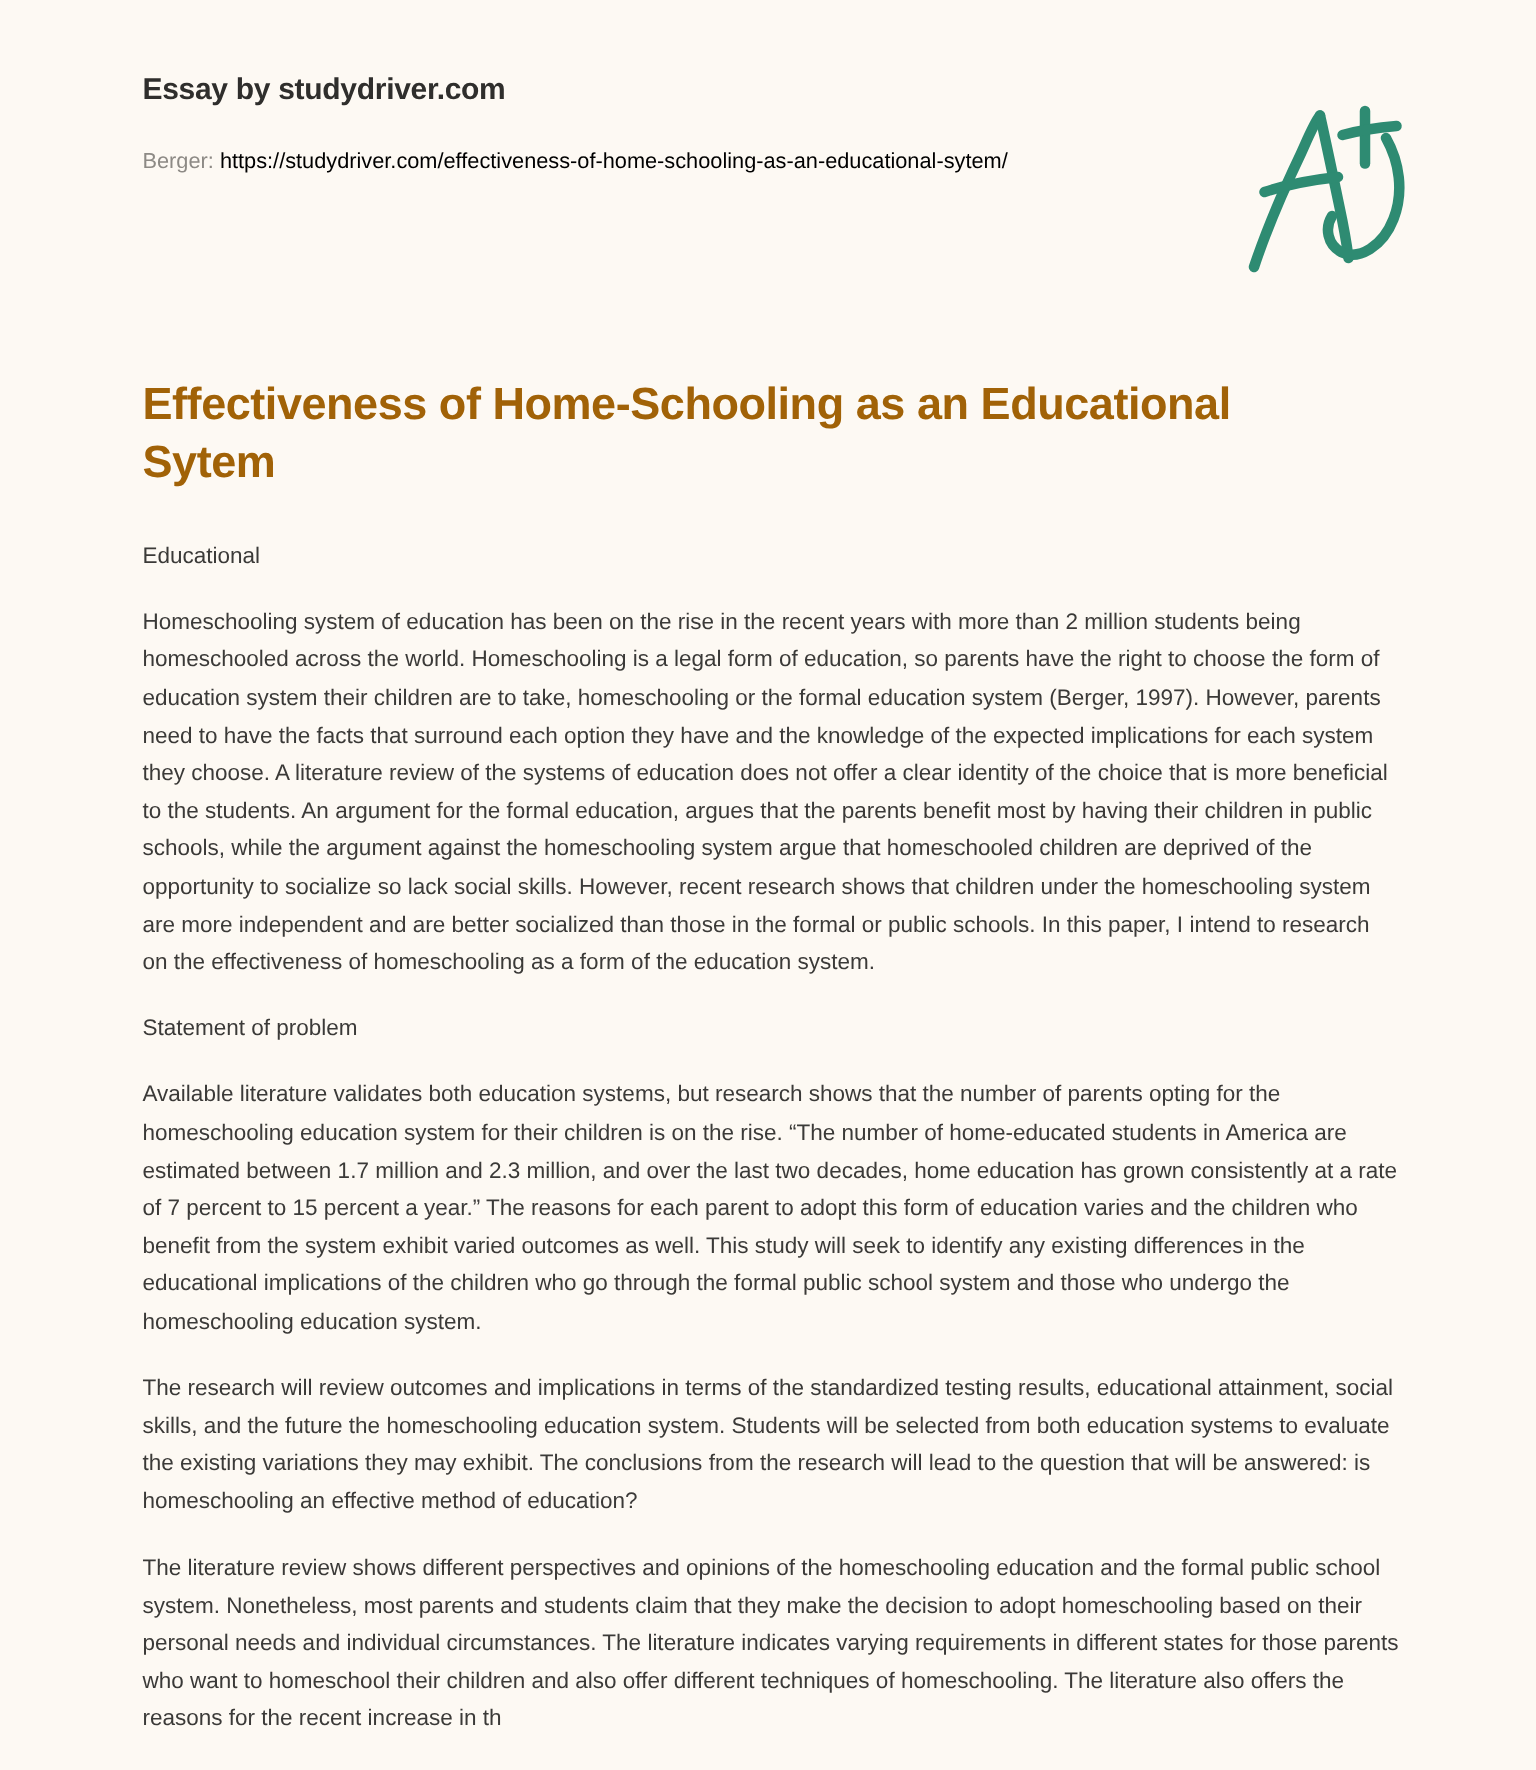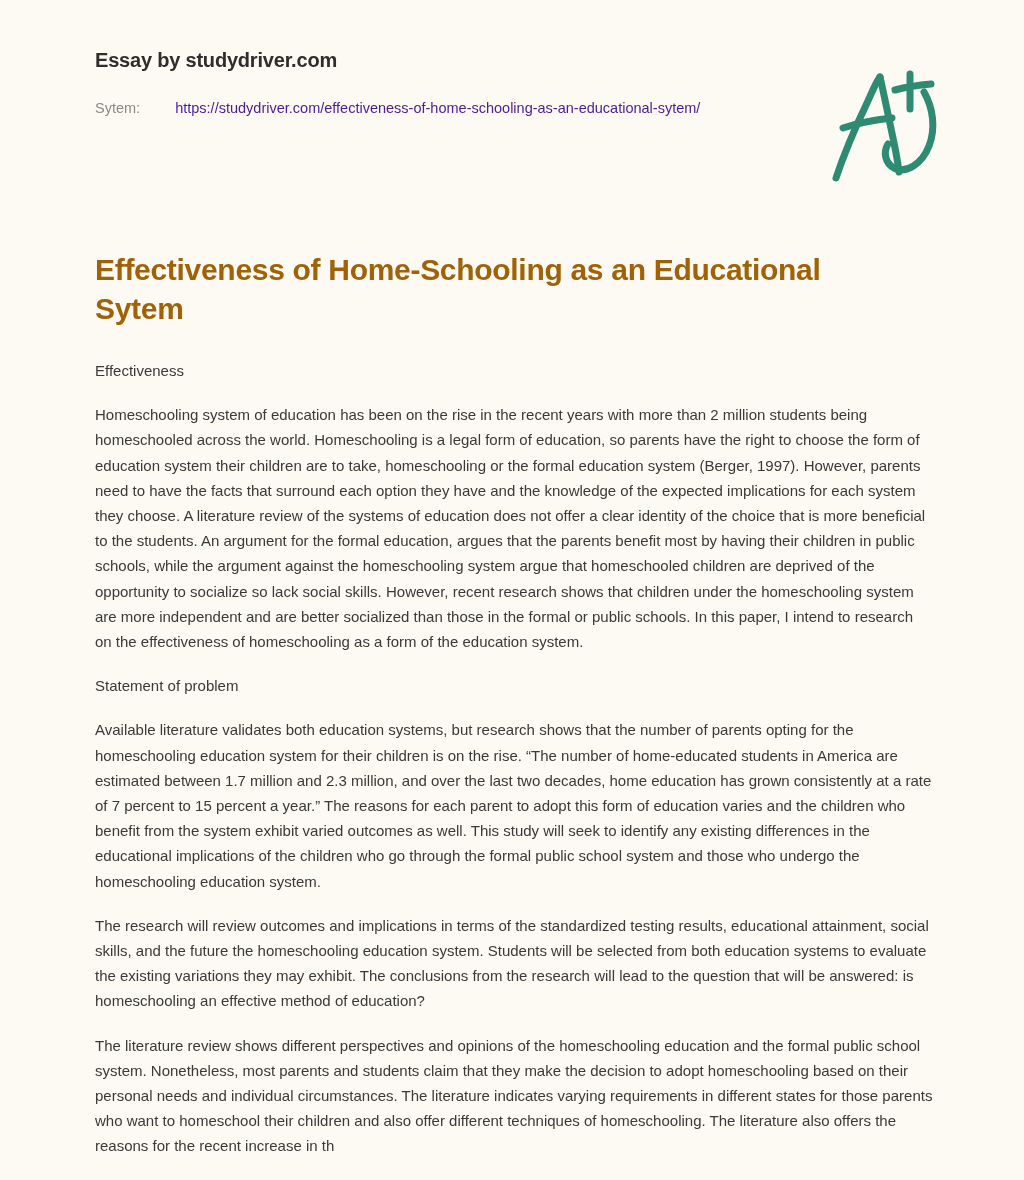--- a/index.html
+++ b/index.html
@@ -45,24 +45,23 @@
     padding-top: 22px;
     font-size: 14.5px;
     line-height: 25px;
     max-width: 660px;
     word-break: break-word;
   }
   .source-label {
     color: #8d8a85;
   }
   .source-url {
-    color: #4c1d95;
+    color: #000000;
     text-decoration: none;
     word-break: break-all;
-    margin-left: 31px;
   }
 
   
   .logo {
     position: absolute;
     right: 78px;
     top: 62px;
     width: 120px;
     height: 126px;
   }
@@ -110,21 +109,21 @@
 </style>
 </head>
 <body>
 
 <div class="page">
 
   <div class="header">
     <p class="byline">Essay by studydriver.com</p>
 
     <p class="source-line">
-      <span class="source-label">Sytem:</span>
+      <span class="source-label">Berger:</span>
       <a class="source-url" href="#">https://studydriver.com/effectiveness-of-home-schooling-as-an-educational-sytem/</a>
     </p>
   </div>
 
   <div class="logo">
     <svg viewBox="0 0 120 126" xmlns="http://www.w3.org/2000/svg" fill="none" stroke="#2e8b72" stroke-width="7" stroke-linecap="round" stroke-linejoin="round">
 
       <path d="M10 116 C 18 92, 30 64, 41 41 C 46 30, 50 20, 54 15"></path>
 
       <path d="M54 15 C 57 28, 62 52, 67 76 C 70 90, 72 102, 73 110"></path>
@@ -136,21 +135,21 @@
       <path d="M69 28 C 80 25, 93 23, 105 22"></path>
 
       <path d="M98 30 C 107 46, 110 66, 103 84 C 96 102, 80 112, 68 106 C 59 101, 57 90, 62 82"></path>
     </svg>
   </div>
 
   <h1 class="title">Effectiveness of Home-Schooling as an Educational Sytem</h1>
 
   <div class="article">
 
-    <h2>Effectiveness</h2>
+    <h2>Educational</h2>
 
     <p>Homeschooling system of education has been on the rise in the recent years with more than 2 million students being homeschooled across the world. Homeschooling is a legal form of education, so parents have the right to choose the form of education system their children are to take, homeschooling or the formal education system (Berger, 1997). However, parents need to have the facts that surround each option they have and the knowledge of the expected implications for each system they choose. A literature review of the systems of education does not offer a clear identity of the choice that is more beneficial to the students. An argument for the formal education, argues that the parents benefit most by having their children in public schools, while the argument against the homeschooling system argue that homeschooled children are deprived of the opportunity to socialize so lack social skills. However, recent research shows that children under the homeschooling system are more independent and are better socialized than those in the formal or public schools. In this paper, I intend to research on the effectiveness of homeschooling as a form of the education system.</p>
 
     <h2>Statement of problem</h2>
 
     <p>Available literature validates both education systems, but research shows that the number of parents opting for the homeschooling education system for their children is on the rise. “The number of home-educated students in America are estimated between 1.7 million and 2.3 million, and over the last two decades, home education has grown consistently at a rate of 7 percent to 15 percent a year.” The reasons for each parent to adopt this form of education varies and the children who benefit from the system exhibit varied outcomes as well. This study will seek to identify any existing differences in the educational implications of the children who go through the formal public school system and those who undergo the homeschooling education system.</p>
 
 
     <p>The research will review outcomes and implications in terms of the standardized testing results, educational attainment, social skills, and the future the homeschooling education system. Students will be selected from both education systems to evaluate the existing variations they may exhibit. The conclusions from the research will lead to the question that will be answered: is homeschooling an effective method of education?</p>
 

